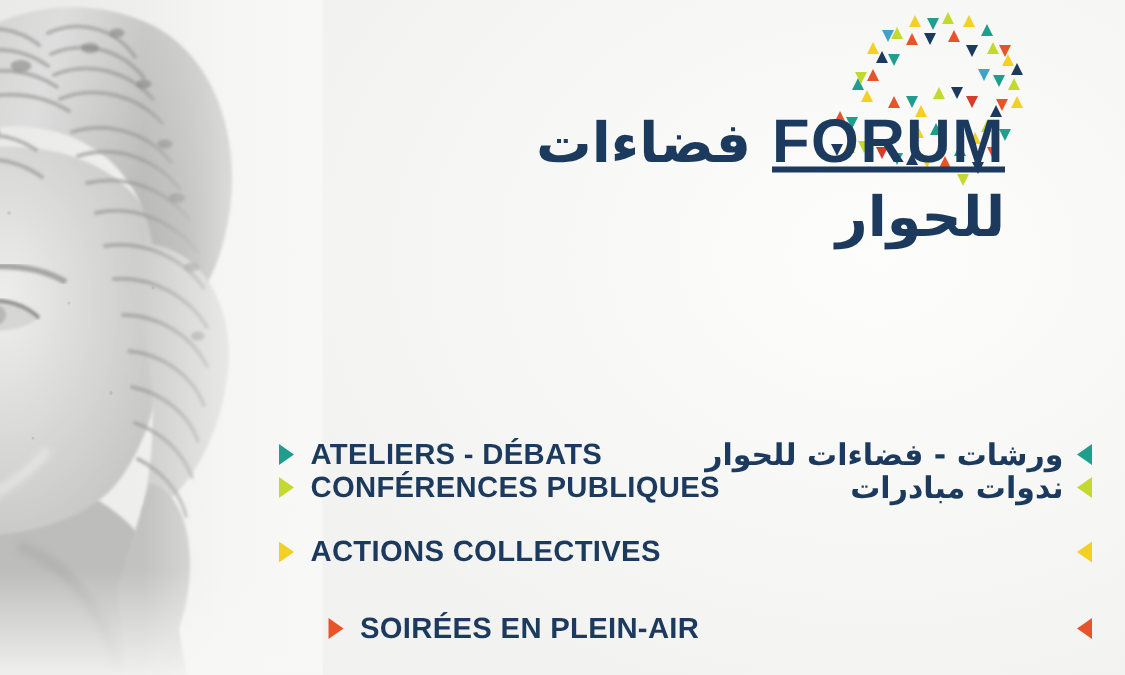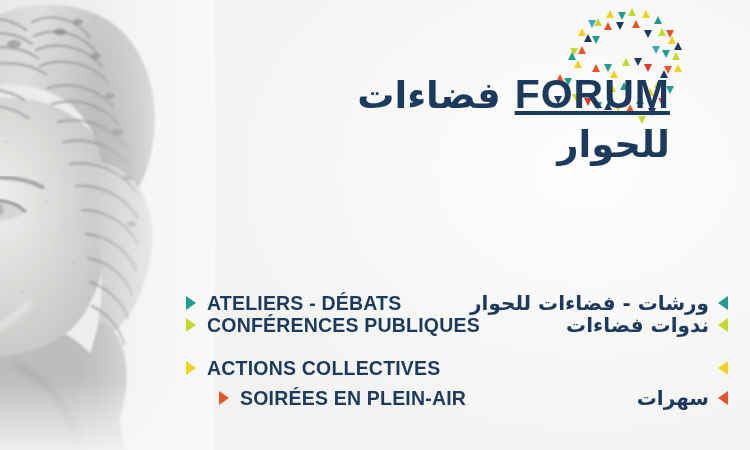--- a/index.html
+++ b/index.html
@@ -76,21 +76,21 @@
     letter-spacing:.2px;white-space:nowrap;
     font-family:"Liberation Sans","DejaVu Sans",sans-serif;
   }
   .lbl-ar{
     font-size:20px;font-weight:700;color:#1c3a5e;
     direction:rtl;white-space:nowrap;
     font-family:"DejaVu Sans",sans-serif;
     margin-left:32px;
   }
 
-  .r0{top:289px;} .r1{top:311px;} .r2{top:354px;} .r3{top:384px;padding-left:33px;}
+  .r0{top:289px;} .r1{top:311px;} .r2{top:354px;} .r3{top:405px;padding-left:33px;}
 </style>
 </head>
 <body>
 
 <div id="poster">
 
   <div class="statue-wrap">
     <svg class="statue-svg" viewBox="0 0 260 470">
       <defs>
         <linearGradient id="stoneG" x1="0" y1="0" x2="1" y2="0.3">
@@ -271,35 +271,34 @@
     <div class="row ar r0">
       <span class="lbl-ar">ورشات - فضاءات للحوار</span>
       <span class="bullet left" style="color:#1f9e8e"></span>
     </div>
 
     <div class="row fr r1">
       <span class="bullet right" style="color:#c4d92e"></span>
       <span class="lbl-fr">CONFÉRENCES PUBLIQUES</span>
     </div>
     <div class="row ar r1">
-      <span class="lbl-ar">ندوات فضاءات</span>
+      <span class="lbl-ar">ندوات مبادرات</span>
       <span class="bullet left" style="color:#c4d92e"></span>
     </div>
 
     <div class="row fr r2">
       <span class="bullet right" style="color:#f2d024"></span>
       <span class="lbl-fr">ACTIONS COLLECTIVES</span>
     </div>
     <div class="row ar r2">
       <span class="bullet left" style="color:#f2d024"></span>
     </div>
 
     <div class="row fr r3">
       <span class="bullet right" style="color:#e8542a"></span>
       <span class="lbl-fr">SOIRÉES EN PLEIN-AIR</span>
     </div>
     <div class="row ar r3">
-      <span class="lbl-ar">سهرات</span>
       <span class="bullet left" style="color:#e8542a"></span>
     </div>
 
   </div>
 </div>
 
 </body></html>

